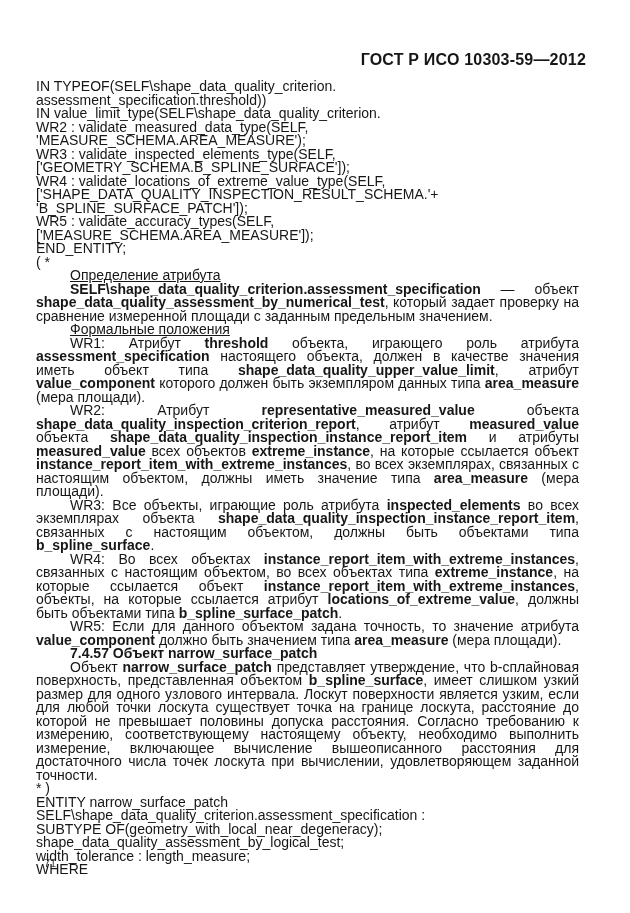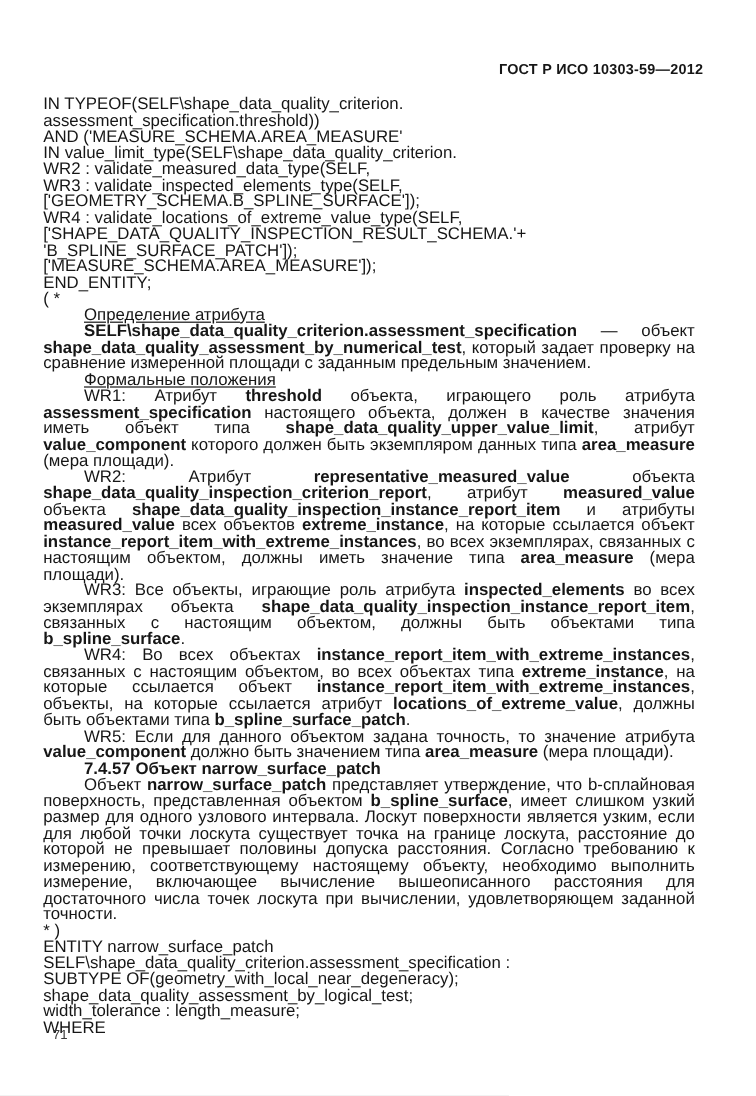--- a/index.html
+++ b/index.html
@@ -16,21 +16,21 @@
     background: #ffffff;
     color: #161616;
     overflow: hidden;
   }
   .header {
     position: absolute;
     top: 51px;
     left: 44px;
     right: 44px;
     text-align: right;
-    font-size: 12px;
+    font-size: 16px;
     font-weight: bold;
     letter-spacing: 0.2px;
   }
   .content {
     position: absolute;
     top: 80px;
     left: 36px;
     width: 543px;
     font-size: 14px;
     line-height: 13.5px;
@@ -72,28 +72,29 @@
 <body>
 
 <div class="page">
   <div class="header">
     <span>ГОСТ Р ИСО 10303-59—2012</span>
   </div>
 
   <div class="content" id="content">
       <div class="code-line">IN TYPEOF(SELF\shape_data_quality_criterion.</div>
       <div class="code-line">assessment_specification.threshold))</div>
-      <div class="code-line">AND ('MEASURE_SCHEMA.AREA_MEASURE'</div>
       <div class="code-line">IN value_limit_type(SELF\shape_data_quality_criterion.</div>
       <div class="code-line">WR2 : validate_measured_data_type(SELF,</div>
+      <div class="code-line">'MEASURE_SCHEMA.AREA_MEASURE');</div>
       <div class="code-line">WR3 : validate_inspected_elements_type(SELF,</div>
       <div class="code-line">['GEOMETRY_SCHEMA.B_SPLINE_SURFACE']);</div>
       <div class="code-line">WR4 : validate_locations_of_extreme_value_type(SELF,</div>
       <div class="code-line">['SHAPE_DATA_QUALITY_INSPECTION_RESULT_SCHEMA.'+</div>
       <div class="code-line">'B_SPLINE_SURFACE_PATCH']);</div>
+      <div class="code-line">WR5 : validate_accuracy_types(SELF,</div>
       <div class="code-line">['MEASURE_SCHEMA.AREA_MEASURE']);</div>
       <div class="code-line">END_ENTITY;</div>
       <div class="code-line">( *</div>
       <div class="heading-underline"><span class="h-text">Определение атрибута</span></div>
       <div class="paragraph"><span class="bold">SELF\shape_data_quality_criterion.assessment_specification</span><span> — объект </span><span class="bold">shape_data_quality_assessment_by_numerical_test</span><span>, который задает проверку на сравнение измеренной площади с заданным предельным значением.</span></div>
       <div class="heading-underline"><span class="h-text">Формальные положения</span></div>
       <div class="paragraph"><span>WR1: Атрибут </span><span class="bold">threshold</span><span> объекта, играющего роль атрибута </span><span class="bold">assessment_specification</span><span> настоящего объекта, должен в качестве значения иметь объект типа </span><span class="bold">shape_data_quality_upper_value_limit</span><span>, атрибут </span><span class="bold">value_component</span><span> которого должен быть экземпляром данных типа </span><span class="bold">area_measure</span><span> (мера площади).</span></div>
       <div class="paragraph"><span>WR2: Атрибут </span><span class="bold">representative_measured_value</span><span> объекта </span><span class="bold">shape_data_quality_inspection_criterion_report</span><span>, атрибут </span><span class="bold">measured_value</span><span> объекта </span><span class="bold">shape_data_quality_inspection_instance_report_item</span><span> и атрибуты </span><span class="bold">measured_value</span><span> всех объектов </span><span class="bold">extreme_instance</span><span>, на которые ссылается объект </span><span class="bold">instance_report_item_with_extreme_instances</span><span>, во всех экземплярах, связанных с настоящим объектом, должны иметь значение типа </span><span class="bold">area_measure</span><span> (мера площади).</span></div>
       <div class="paragraph"><span>WR3: Все объекты, играющие роль атрибута </span><span class="bold">inspected_elements</span><span> во всех экземплярах объекта </span><span class="bold">shape_data_quality_inspection_instance_report_item</span><span>, связанных с настоящим объектом, должны быть объектами типа </span><span class="bold">b_spline_surface</span><span>.</span></div>
       <div class="paragraph"><span>WR4: Во всех объектах </span><span class="bold">instance_report_item_with_extreme_instances</span><span>, связанных с настоящим объектом, во всех объектах типа </span><span class="bold">extreme_instance</span><span>, на которые ссылается объект </span><span class="bold">instance_report_item_with_extreme_instances</span><span>, объекты, на которые ссылается атрибут </span><span class="bold">locations_of_extreme_value</span><span>, должны быть объектами типа </span><span class="bold">b_spline_surface_patch</span><span>.</span></div>

